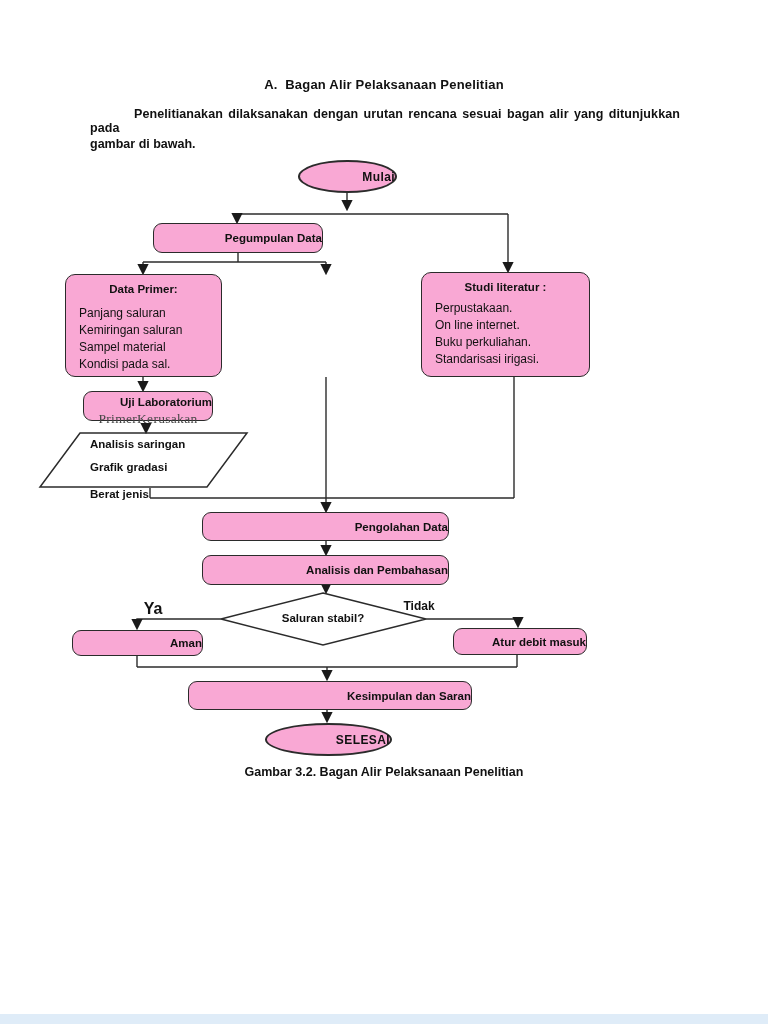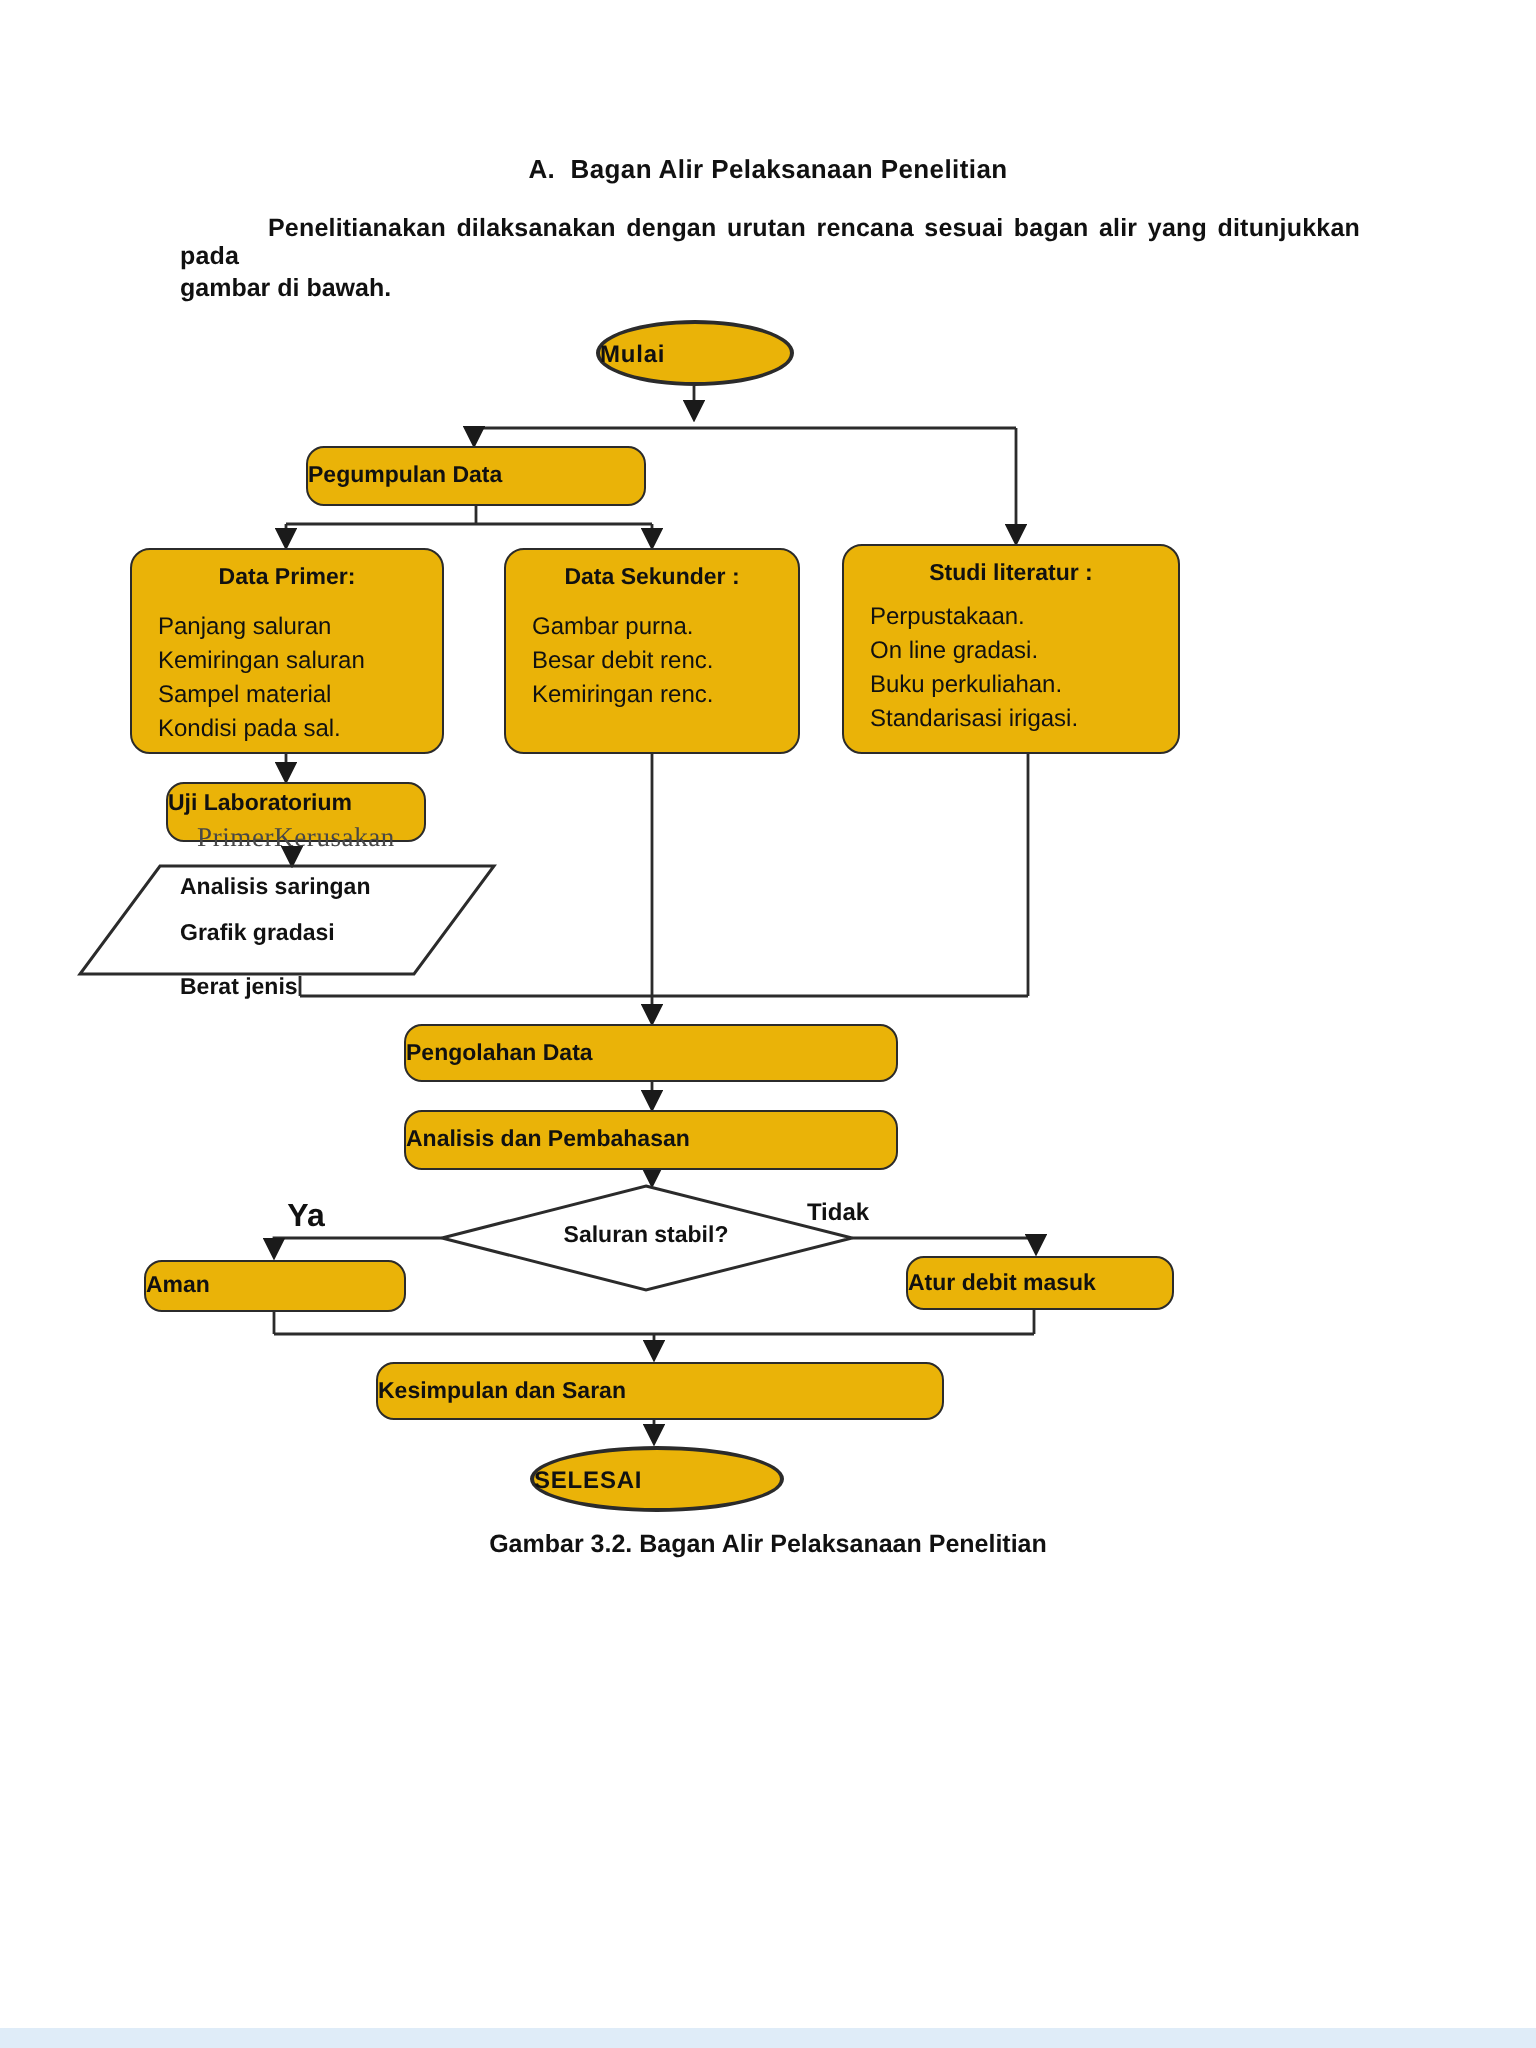--- a/index.html
+++ b/index.html
@@ -4,21 +4,21 @@
 <style>
   html,body{margin:0;padding:0;}
   body{width:768px;height:1024px;background:#ffffff;font-family:"Liberation Sans",sans-serif;color:#111;}
   #page{position:relative;width:768px;height:1024px;background:#fff;overflow:hidden;}
   .abs{position:absolute;}
   .heading{top:77px;left:0;width:768px;text-align:center;font-size:13px;font-weight:700;white-space:pre-wrap;letter-spacing:.2px;}
   .para1{top:107px;left:90px;width:590px;font-size:12.5px;font-weight:700;text-indent:44px;text-align:justify;text-align-last:justify;letter-spacing:.1px;}
   .para2{top:137px;left:90px;width:590px;font-size:12.5px;font-weight:700;}
   .caption{top:765px;left:0;width:768px;text-align:center;font-size:12.5px;font-weight:700;}
   svg.layer{position:absolute;left:0;top:0;width:768px;height:1024px;}
-  .node{position:absolute;border:1.5px solid #2b2b2b;border-radius:9px;background:#eab308;display:flex;align-items:center;justify-content:flex-start;font-size:11.5px;font-weight:700;box-sizing:border-box;z-index:2;}
+  .node{position:absolute;border:1.5px solid #2b2b2b;border-radius:9px;background:#f9a8d4;display:flex;align-items:center;justify-content:flex-end;font-size:11.5px;font-weight:700;box-sizing:border-box;z-index:2;}
   .ellipse{border-radius:50%;border-width:2.3px;font-size:12px;letter-spacing:.4px;}
   .databox{border-radius:10px;display:block;}
   .databox .box-title{text-align:center;padding-top:8px;font-size:11.5px;font-weight:700;}
   .databox .box-items{padding:10px 0 0 13px;font-size:12px;font-weight:400;line-height:17px;}
   .freelabel{position:absolute;font-size:11.5px;font-weight:700;z-index:3;background:transparent;}
   .seriftext{position:absolute;font-family:"Liberation Serif",serif;font-weight:400;font-size:13.5px;color:#474747;text-align:center;z-index:3;letter-spacing:.3px;}
   .ujibox{align-items:flex-start;padding-top:4px;}
   .bottom-strip{position:absolute;left:0;bottom:0;width:768px;height:10px;}
 </style>
 </head>
@@ -77,34 +77,26 @@
   <div class="node databox" style="left:65px;top:274px;width:157px;height:103px;">
     <div class="box-title">Data Primer:</div>
     <div class="box-items">
       <div>Panjang saluran</div>
       <div>Kemiringan saluran</div>
       <div>Sampel material</div>
       <div>Kondisi pada sal.</div>
     </div>
   </div>
 
-  <div class="node databox" style="left:252px;top:274px;width:148px;height:103px;">
-    <div class="box-title">Data Sekunder :</div>
-    <div class="box-items">
-      <div>Gambar purna.</div>
-      <div>Besar debit renc.</div>
-      <div>Kemiringan renc.</div>
-    </div>
-  </div>
 
   <div class="node databox" style="left:421px;top:272px;width:169px;height:105px;">
     <div class="box-title">Studi literatur :</div>
     <div class="box-items" style="padding-top:7px;">
       <div>Perpustakaan.</div>
-      <div>On line gradasi.</div>
+      <div>On line internet.</div>
       <div>Buku perkuliahan.</div>
       <div>Standarisasi irigasi.</div>
     </div>
   </div>
 
   <div class="node ujibox" style="left:83px;top:391px;width:130px;height:30px;">
     <span>Uji Laboratorium</span>
   </div>
   <div class="seriftext" style="left:83px;top:411px;width:130px;">PrimerKerusakan</div>
 

